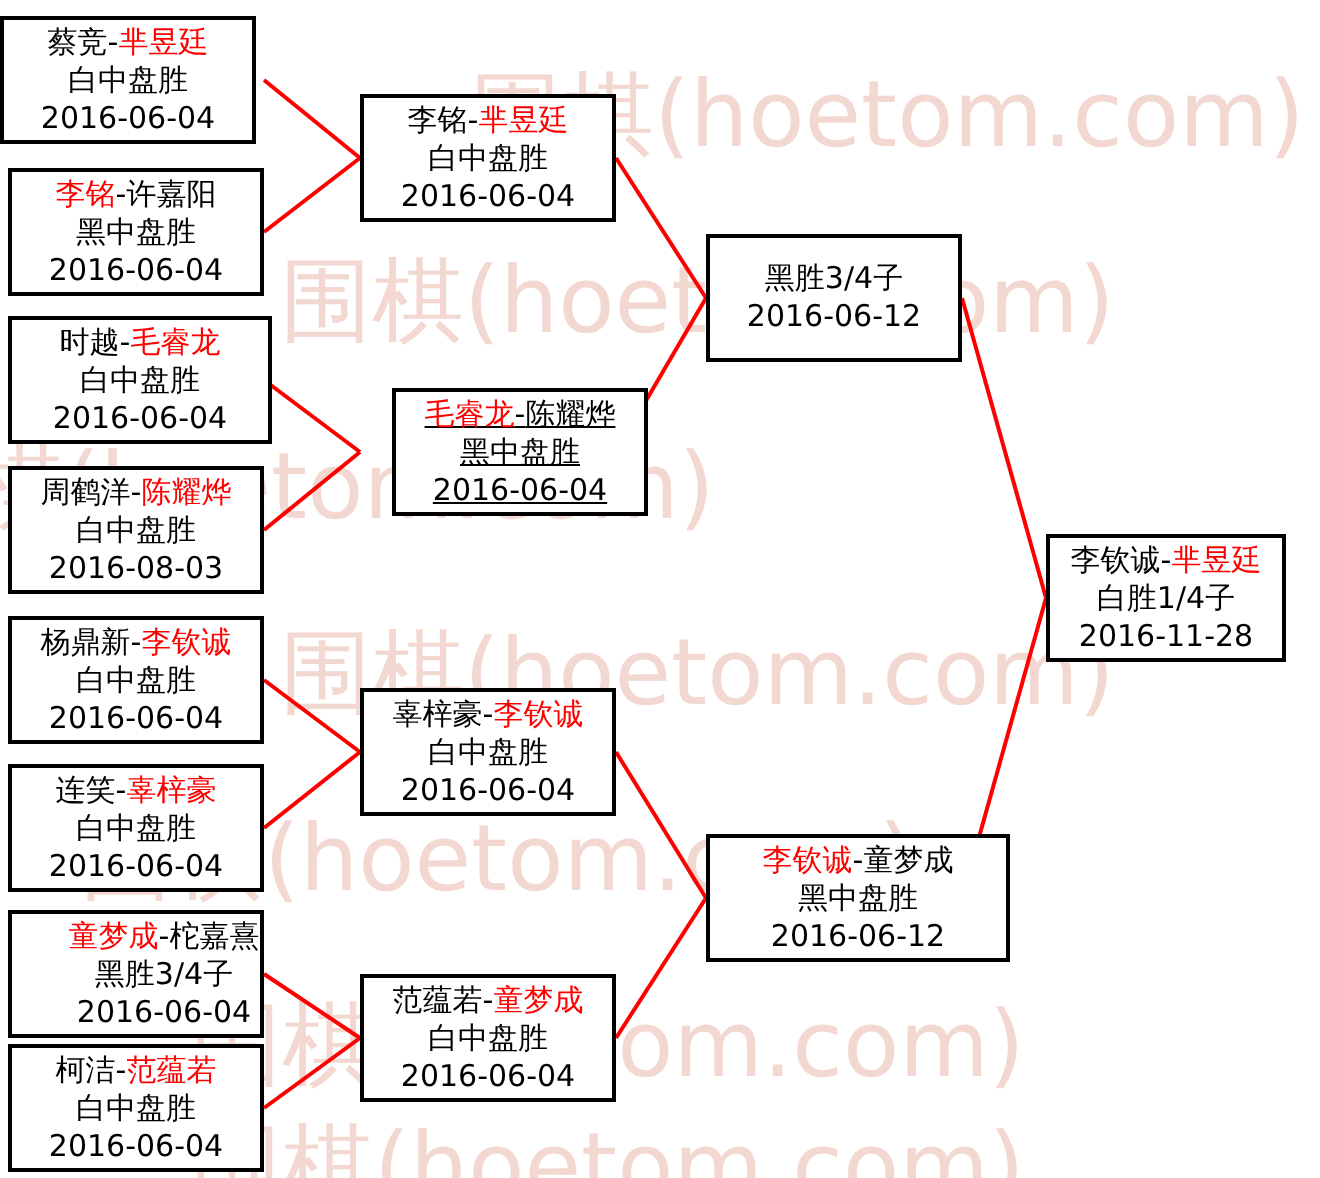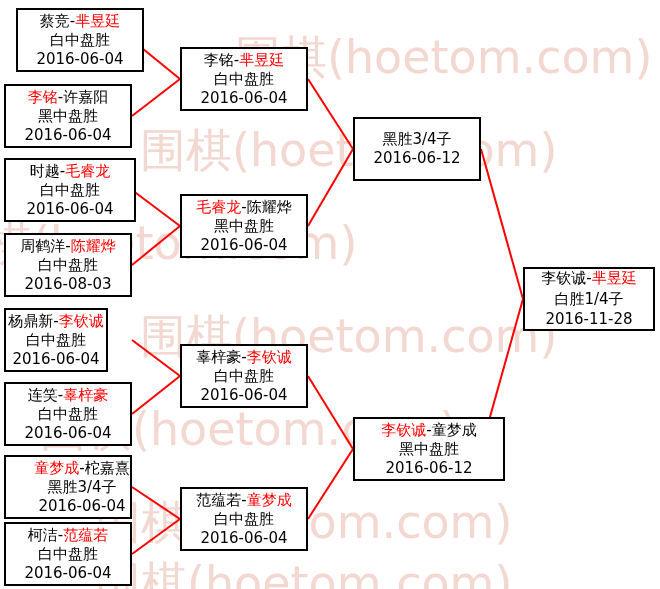--- a/index.html
+++ b/index.html
@@ -53,41 +53,41 @@
       <line x1="132" y1="487" x2="180" y2="519" stroke="#ff0000" stroke-width="2"></line>
       <line x1="132" y1="554" x2="180" y2="519" stroke="#ff0000" stroke-width="2"></line>
       <line x1="308" y1="79" x2="353" y2="149" stroke="#ff0000" stroke-width="2"></line>
       <line x1="308" y1="226" x2="353" y2="149" stroke="#ff0000" stroke-width="2"></line>
       <line x1="308" y1="376" x2="353" y2="449" stroke="#ff0000" stroke-width="2"></line>
       <line x1="308" y1="519" x2="353" y2="449" stroke="#ff0000" stroke-width="2"></line>
       <line x1="481" y1="149" x2="523" y2="299" stroke="#ff0000" stroke-width="2"></line>
       <line x1="481" y1="449" x2="523" y2="299" stroke="#ff0000" stroke-width="2"></line>
     </svg>
   <div id="boxes">
-      <div class="box" style="left: 16px; top: 8px; width: 128px;">
+      <div class="box" style="left: 0; top: 8px; width: 128px;">
         <div class="bline title"><span class="player" data-win="false">蔡竞</span><span class="sep">-</span><span class="player" data-win="true">芈昱廷</span></div>
         <div class="bline result">白中盘胜</div>
         <div class="bline date">2016-06-04</div>
       </div>
       <div class="box" style="left: 4px; top: 84px; width: 128px;">
         <div class="bline title"><span class="player" data-win="true">李铭</span><span class="sep">-</span><span class="player" data-win="false">许嘉阳</span></div>
         <div class="bline result">黑中盘胜</div>
         <div class="bline date">2016-06-04</div>
       </div>
       <div class="box" style="left: 4px; top: 158px; width: 132px;">
         <div class="bline title"><span class="player" data-win="false">时越</span><span class="sep">-</span><span class="player" data-win="true">毛睿龙</span></div>
         <div class="bline result">白中盘胜</div>
         <div class="bline date">2016-06-04</div>
       </div>
       <div class="box" style="left: 4px; top: 233px; width: 128px;">
         <div class="bline title"><span class="player" data-win="false">周鹤洋</span><span class="sep">-</span><span class="player" data-win="true">陈耀烨</span></div>
         <div class="bline result">白中盘胜</div>
         <div class="bline date">2016-08-03</div>
       </div>
-      <div class="box" style="left: 4px; top: 308px; width: 104px;">
+      <div class="box" style="left: 4px; top: 308px; width: 128px;">
         <div class="bline title"><span class="player" data-win="false">杨鼎新</span><span class="sep">-</span><span class="player" data-win="true">李钦诚</span></div>
         <div class="bline result">白中盘胜</div>
         <div class="bline date">2016-06-04</div>
       </div>
       <div class="box" style="left: 4px; top: 382px; width: 128px;">
         <div class="bline title"><span class="player" data-win="false">连笑</span><span class="sep">-</span><span class="player" data-win="true">辜梓豪</span></div>
         <div class="bline result">白中盘胜</div>
         <div class="bline date">2016-06-04</div>
       </div>
       <div class="box" style="left: 4px; top: 455px; width: 128px; padding-left: 28px;">
@@ -98,21 +98,21 @@
       <div class="box" style="left: 4px; top: 522px; width: 128px; text-align: right;">
         <div class="bline title"><span class="player" data-win="false">柯洁</span><span class="sep">-</span><span class="player" data-win="true">范蕴若</span></div>
         <div class="bline result">白中盘胜</div>
         <div class="bline date">2016-06-04</div>
       </div>
       <div class="box" style="left: 180px; top: 47px; width: 128px;">
         <div class="bline title"><span class="player" data-win="false">李铭</span><span class="sep">-</span><span class="player" data-win="true">芈昱廷</span></div>
         <div class="bline result">白中盘胜</div>
         <div class="bline date">2016-06-04</div>
       </div>
-      <div class="box" style="left: 180px; top: 194px; width: 128px;">
+      <div class="box" style="left: 196px; top: 194px; width: 128px; text-decoration: underline;">
         <div class="bline title"><span class="player" data-win="true">毛睿龙</span><span class="sep">-</span><span class="player" data-win="false">陈耀烨</span></div>
         <div class="bline result">黑中盘胜</div>
         <div class="bline date">2016-06-04</div>
       </div>
       <div class="box" style="left: 180px; top: 344px; width: 128px;">
         <div class="bline title"><span class="player" data-win="false">辜梓豪</span><span class="sep">-</span><span class="player" data-win="true">李钦诚</span></div>
         <div class="bline result">白中盘胜</div>
         <div class="bline date">2016-06-04</div>
       </div>
       <div class="box" style="left: 180px; top: 487px; width: 128px;">
@@ -122,19 +122,19 @@
       </div>
       <div class="box" style="left: 353px; top: 117px; width: 128px;">
         <div class="bline result">黑胜3/4子</div>
         <div class="bline date">2016-06-12</div>
       </div>
       <div class="box" style="left: 353px; top: 417px; width: 152px;">
         <div class="bline title"><span class="player" data-win="true">李钦诚</span><span class="sep">-</span><span class="player" data-win="false">童梦成</span></div>
         <div class="bline result">黑中盘胜</div>
         <div class="bline date">2016-06-12</div>
       </div>
-      <div class="box" style="left: 523px; top: 267px; width: 132px; justify-content: space-between;">
+      <div class="box" style="left: 523px; top: 267px; width: 120px;">
         <div class="bline title"><span class="player" data-win="false">李钦诚</span><span class="sep">-</span><span class="player" data-win="true">芈昱廷</span></div>
         <div class="bline result">白胜1/4子</div>
         <div class="bline date">2016-11-28</div>
       </div>
     </div>
 </div>
 
 </body></html>

